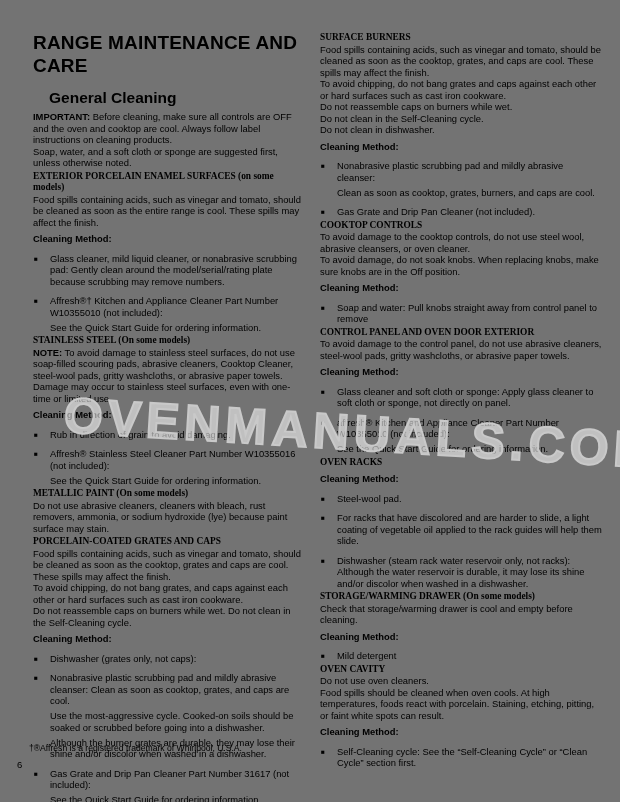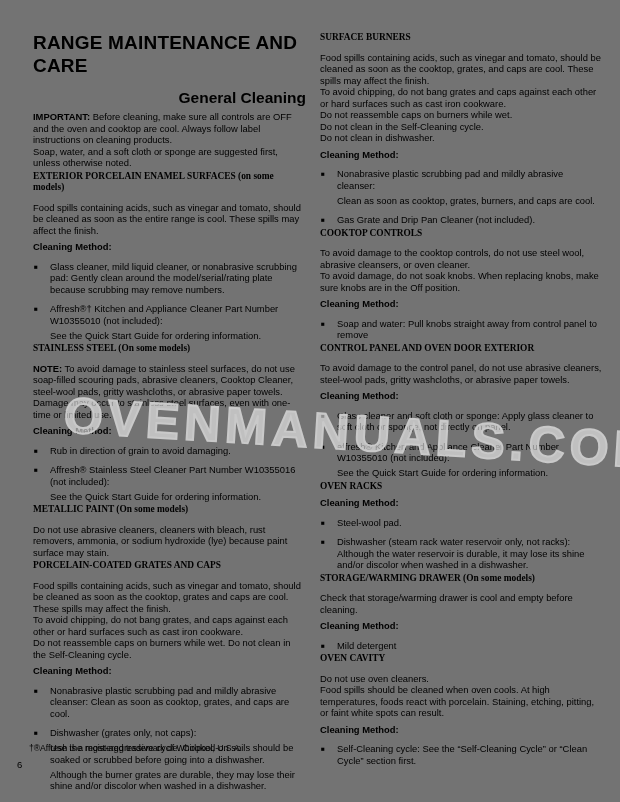--- a/index.html
+++ b/index.html
@@ -30,26 +30,25 @@
     line-height: 22.5px;
     font-weight: bold;
     letter-spacing: 0.2px;
     margin: 2px 0 12px 0;
   }
   .section-title {
     font-size: 15.5px;
     line-height: 18px;
     font-weight: bold;
     margin: 0 0 4px 16px;
-    text-align: right;
   }
 
   .para { }
   .h3 { font-weight: bold; margin-top: 2px; font-family: Liberation Serif, serif; }
-  .h3 + .para { margin-top: 8px; }
+  .h3 + .para { margin-top: 0; }
   .h4 { font-weight: bold; margin-top: 5px; }
   .bullet { display: flex; margin-top: 8px; }
   .marker {
     flex: 0 0 17px;
     font-size: 6.5px;
     line-height: 11.5px;
     padding-left: 1px;
   }
   .btext { flex: 1; }
   .sub { margin-left: 17px; margin-top: 3.5px; }
@@ -122,25 +121,25 @@
           <div class="sub">See the Quick Start Guide for ordering information.</div>
           <div class="h3">METALLIC PAINT (On some models)</div>
           <div class="para">Do not use abrasive cleaners, cleaners with bleach, rust removers, ammonia, or sodium hydroxide (lye) because paint surface may stain.</div>
           <div class="h3">PORCELAIN-COATED GRATES AND CAPS</div>
           <div class="para">Food spills containing acids, such as vinegar and tomato, should be cleaned as soon as the cooktop, grates and caps are cool. These spills may affect the finish.</div>
           <div class="para">To avoid chipping, do not bang grates, and caps against each other or hard surfaces such as cast iron cookware.</div>
           <div class="para">Do not reassemble caps on burners while wet. Do not clean in the Self-Cleaning cycle.</div>
           <div class="h4">Cleaning Method:</div>
           <div class="bullet">
             <span class="marker">■</span>
+            <span class="btext">Dishwasher (grates only, not caps):</span>
+          </div>
+          <div class="bullet">
+            <span class="marker">■</span>
             <span class="btext">Nonabrasive plastic scrubbing pad and mildly abrasive cleanser: Clean as soon as cooktop, grates, and caps are cool.</span>
-          </div>
-          <div class="bullet">
-            <span class="marker">■</span>
-            <span class="btext">Dishwasher (grates only, not caps):</span>
           </div>
           <div class="sub">Use the most-aggressive cycle. Cooked-on soils should be soaked or scrubbed before going into a dishwasher.</div>
           <div class="sub">Although the burner grates are durable, they may lose their shine and/or discolor when washed in a dishwasher.</div>
           <div class="bullet">
             <span class="marker">■</span>
             <span class="btext">Gas Grate and Drip Pan Cleaner Part Number 31617 (not included):</span>
           </div>
           <div class="sub">See the Quick Start Guide for ordering information.</div>
         </div>
     </div>
@@ -184,20 +183,24 @@
           </div>
           <div class="sub">See the Quick Start Guide for ordering information.</div>
           <div class="h3">OVEN RACKS</div>
           <div class="h4">Cleaning Method:</div>
           <div class="bullet">
             <span class="marker">■</span>
             <span class="btext">Steel-wool pad.</span>
           </div>
           <div class="bullet">
             <span class="marker">■</span>
+            <span class="btext">For racks that have discolored and are harder to slide, a light coating of vegetable oil applied to the rack guides will help them slide.</span>
+          </div>
+          <div class="bullet">
+            <span class="marker">■</span>
             <span class="btext">Dishwasher (steam rack water reservoir only, not racks): Although the water reservoir is durable, it may lose its shine and/or discolor when washed in a dishwasher.</span>
           </div>
           <div class="h3">STORAGE/WARMING DRAWER (On some models)</div>
           <div class="para">Check that storage/warming drawer is cool and empty before cleaning.</div>
           <div class="h4">Cleaning Method:</div>
           <div class="bullet">
             <span class="marker">■</span>
             <span class="btext">Mild detergent</span>
           </div>
           <div class="h3">OVEN CAVITY</div>

